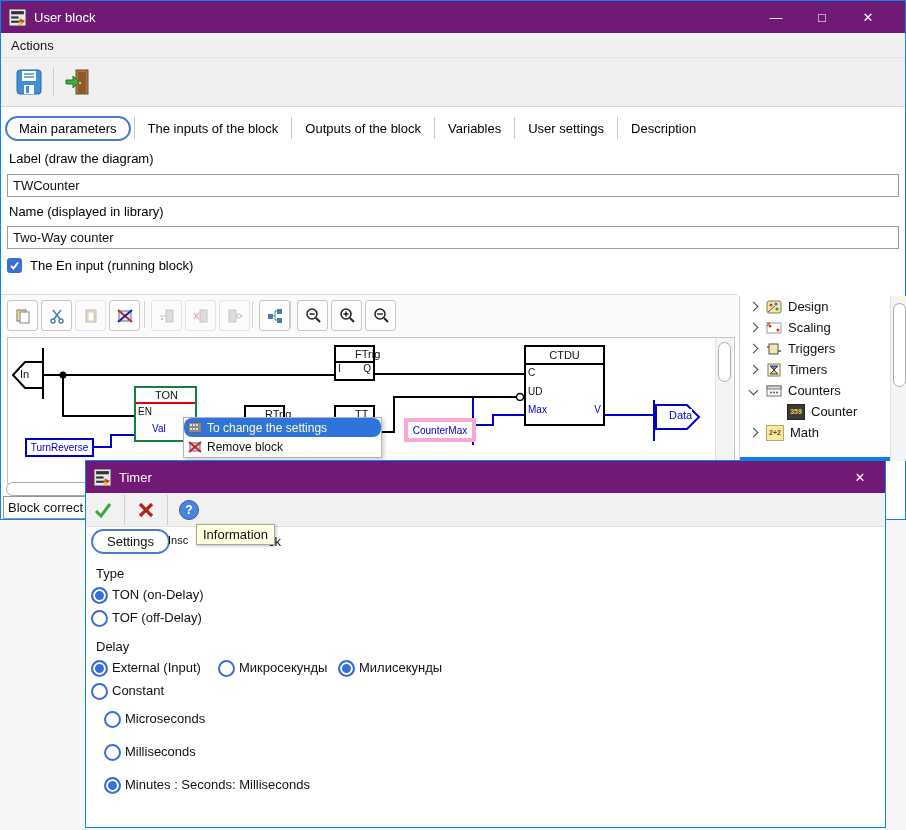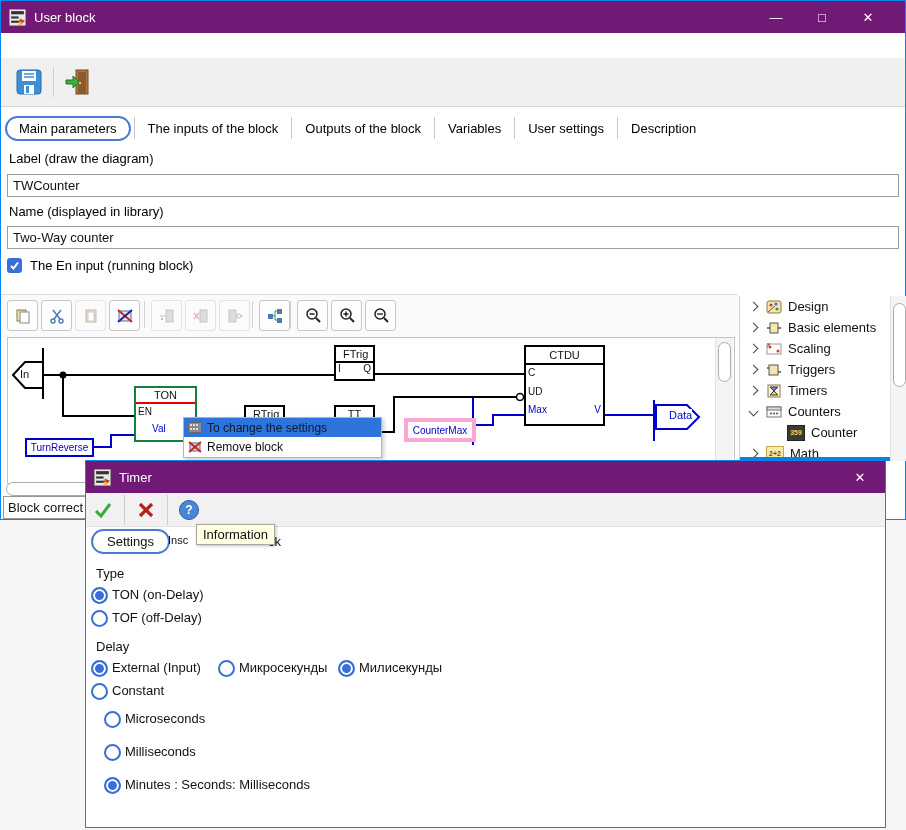--- a/index.html
+++ b/index.html
@@ -26,38 +26,38 @@
   .inputbox{background:#fff;border:1px solid #9d9d9d;font-size:13px;display:flex;align-items:center;padding:0 5px;}
   .checkbox{width:15px;height:15px;background:#3a6fd8;border-radius:3px;display:flex;align-items:center;justify-content:center;}
   
   .dtool{left:0;top:293px;width:737px;height:43px;background:#fafafa;border-top:1px solid #dcdcdc;}
   .dbtn{position:absolute;top:299px;width:29px;height:29px;border:1px solid #c6c6c6;border-radius:3px;background:#fdfdfd;display:flex;align-items:center;justify-content:center;}
   .dbtn.dis{opacity:.45;}
   .dsep{position:absolute;top:300px;width:1px;height:27px;background:#d2d2d2;}
   
   .canvas{left:6px;top:336px;width:726px;height:145px;background:#fff;border:1px solid #c4c4c4;}
   .blk{position:absolute;background:#fff;font-size:10px;z-index:3;}
-  .blk .bt{text-align:center;font-size:11px;border-bottom:2px solid #000;padding:1px 7px;}
+  .blk .bt{text-align:center;font-size:11px;border-bottom:2px solid #000;padding:1px 19px;}
   .port{font-size:10px;line-height:12px;}
   .blue{color:#0000cc;}
   
   .thumb{background:#fff;border:1px solid #ababab;border-radius:7px;}
   .sbtrack{background:#f4f4f4;border-left:1px solid #e3e3e3;}
   
   .tree{left:738px;top:295px;width:151px;height:165px;background:#fff;border-left:1px solid #d0d0d0;overflow:hidden;}
   .trow{display:flex;align-items:center;height:21px;font-size:13px;}
   .chev{width:6px;height:6px;border-right:1.6px solid #444;border-bottom:1.6px solid #444;flex:0 0 auto;}
   .chev.r{transform:rotate(-45deg);margin:0 9px 0 10px;}
   .chev.d{transform:rotate(45deg);margin:0 9px 0 10px;}
   .ticon{width:16px;height:14px;margin-right:6px;flex:0 0 auto;}
   .badge{font-size:7px;font-weight:bold;display:flex;align-items:center;justify-content:center;}
   
   .cmenu{left:183px;top:417px;width:197px;height:39px;background:#fff;border:1px solid #b5b5b5;box-shadow:2px 2px 4px rgba(0,0,0,.2);z-index:40;font-size:12px;}
   .citem{height:19px;display:flex;align-items:center;padding-left:4px;}
-  .citem.hl{background:#2e74dd;color:#0f172a;}
+  .citem.hl{background:#2e74dd;color:#fef9c3;border-radius:8px;}
   
   .statusbox{left:2px;top:495px;width:726px;height:21px;border:1px solid #989898;background:#fff;font-size:13px;display:flex;align-items:center;padding-left:4px;}
   
   .dlg{left:85px;top:460px;width:799px;height:366px;background:#fff;border:1px solid #0a86f0;z-index:50;}
   .dlg .titlebar{height:32px;}
   .dtb{left:0;top:32px;width:100%;height:33px;background:#f1f1f1;border-bottom:1px solid #e2e2e2;display:flex;align-items:center;}
   .pill{border:2px solid #4a79d8;border-radius:13px;padding:3px 14px;font-size:13px;position:absolute;}
   .tooltip{position:absolute;background:#ffffe1;border:1px solid #a8a89c;font-size:13px;padding:2px 6px;z-index:60;box-shadow:1px 1px 3px rgba(0,0,0,.25);}
   .radio{width:13px;height:13px;border:2px solid #3a6fd8;border-radius:50%;background:#fff;flex:0 0 auto;position:absolute;}
   .radio.sel{background:#3a6fd8;box-shadow:inset 0 0 0 2px #fff;}
@@ -85,20 +85,23 @@
         <use href="#appicon"></use>
       </svg>
     <span class="ttl">User block</span>
     <div style="margin-left:auto;display:flex;">
       <div class="winbtn">—</div>
       <div class="winbtn">□</div>
       <div class="winbtn" style="margin-right:14px;">✕</div>
     </div>
   </div>
 
+  <div class="abs menubar">
+    <div class="menuitem">Actions</div>
+  </div>
 
   <div class="abs toolbar">
     <div class="tbtn" style="margin-left:8px;">
       <svg width="30" height="30" viewBox="0 0 30 30">
         <rect x="3" y="3" width="24" height="24" rx="3" fill="#3f8fd6" stroke="#2a6aa8"></rect>
         <rect x="8" y="4" width="14" height="10" fill="#fff"></rect>
         <line x1="10" y1="7" x2="20" y2="7" stroke="#3f8fd6" stroke-width="1.5"></line>
         <line x1="10" y1="10" x2="20" y2="10" stroke="#3f8fd6" stroke-width="1.5"></line>
         <rect x="10" y="18" width="10" height="9" fill="#fff"></rect>
         <rect x="12" y="19" width="3" height="7" fill="#3f8fd6"></rect>
@@ -306,29 +309,20 @@
           <circle cx="5" cy="5" r="1.6" fill="#d23a1e"></circle>
           <circle cx="10" cy="4" r="1.6" fill="#2a7ad2"></circle>
           <circle cx="11" cy="9" r="1.6" fill="#3a9a3a"></circle>
           <line x1="2" y1="12" x2="9" y2="6" stroke="#555"></line>
         </svg>
       <span>Design</span>
     </div>
     <div class="trow">
       <div class="chev r"></div>
       <svg class="ticon" viewBox="0 0 16 14">
-          <rect x="4" y="2" width="8" height="10" fill="#f5e6b0" stroke="#555"></rect>
-          <line x1="1" y1="7" x2="4" y2="7" stroke="#555" stroke-width="1.5"></line>
-          <line x1="12" y1="7" x2="15" y2="7" stroke="#555" stroke-width="1.5"></line>
-        </svg>
-      <span>Basic elements</span>
-    </div>
-    <div class="trow">
-      <div class="chev r"></div>
-      <svg class="ticon" viewBox="0 0 16 14">
           <rect x="1" y="2" width="14" height="10" fill="#fff" stroke="#999"></rect>
           <circle cx="4" cy="5" r="1.5" fill="#d23a1e"></circle>
           <circle cx="12" cy="9" r="1.5" fill="#d23a1e"></circle>
           <polyline points="1,2 4,2 1,5" fill="none" stroke="#d23a1e"></polyline>
         </svg>
       <span>Scaling</span>
     </div>
     <div class="trow">
       <div class="chev r"></div>
       <svg class="ticon" viewBox="0 0 16 14">

